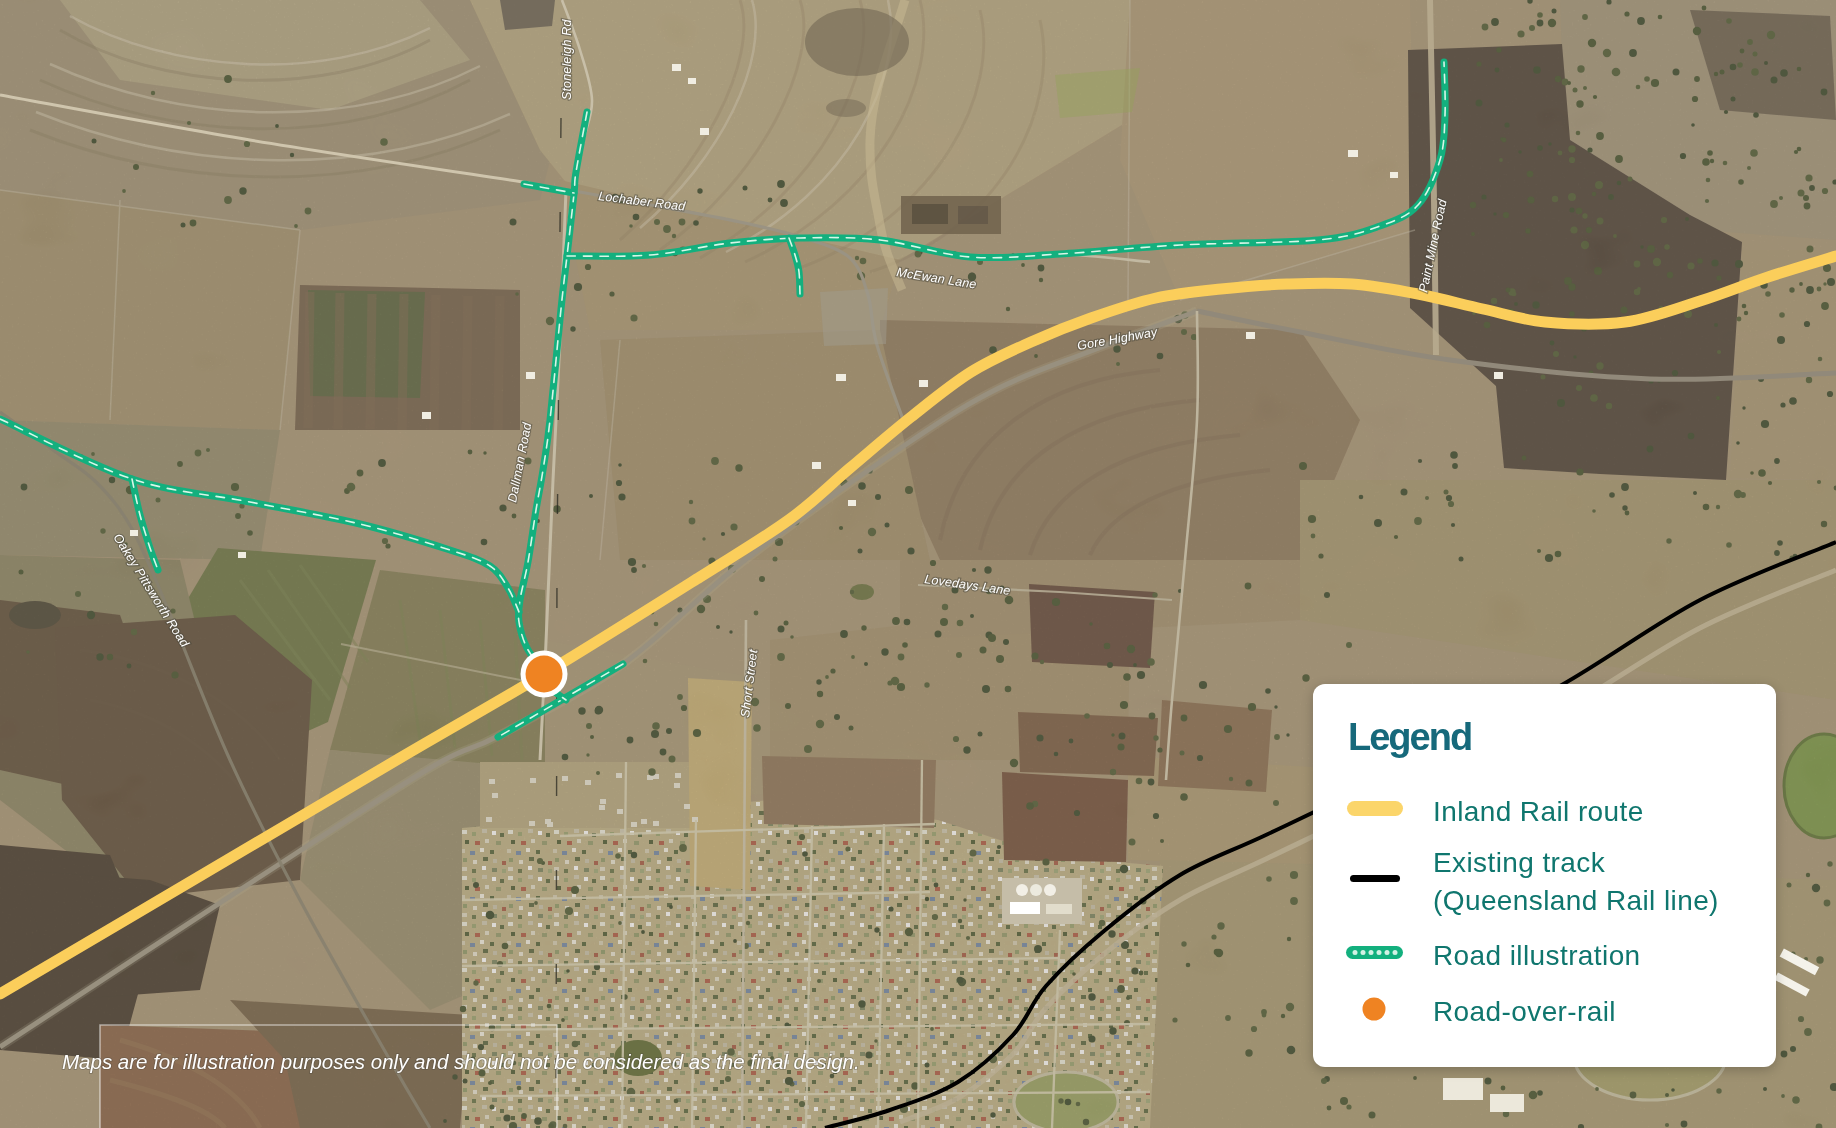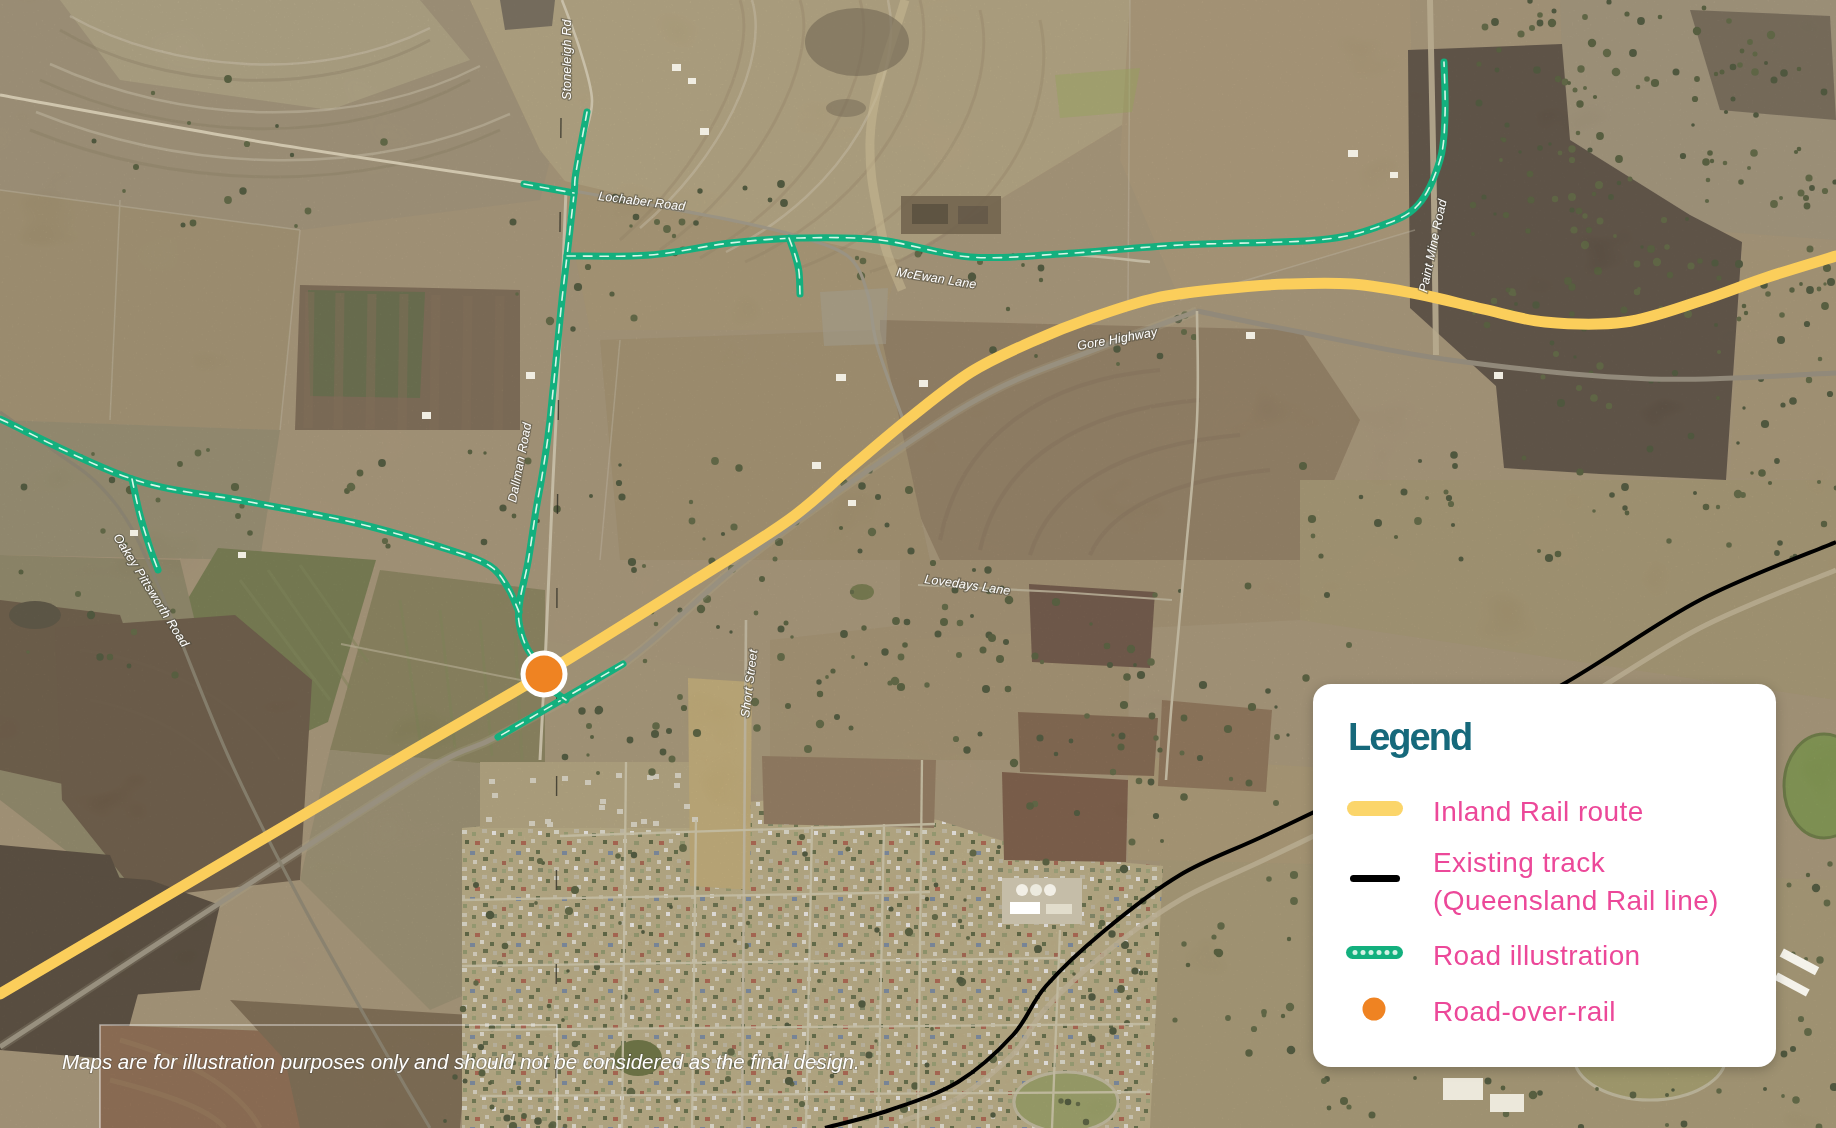--- a/index.html
+++ b/index.html
@@ -2,24 +2,24 @@
 <html><head>
 <meta charset="utf-8">
 <style>
   html,body{margin:0;padding:0;background:#a79273;}
   body{width:1836px;height:1128px;overflow:hidden;position:relative;
        font-family:"Liberation Sans", sans-serif;}
   svg{display:block;}
   .lbl{font-family:"Liberation Sans", sans-serif;font-style:italic;fill:#ffffff;
        paint-order:stroke;stroke:#4a473c;stroke-width:2.4px;stroke-opacity:.5;}
   #legend{position:absolute;left:1313px;top:684px;width:463px;height:383px;
-          background:#fff;border-radius:18px;box-shadow:0 3px 12px rgba(0,0,0,.22);}
+          background:#fff;border-radius:12px;box-shadow:0 3px 12px rgba(0,0,0,.22);}
   #legend h1{margin:32px 0 0 35px;font-size:38px;letter-spacing:-2px;color:#16697b;font-weight:bold;}
   .row{position:absolute;left:0;width:463px;}
-  .itext{position:absolute;left:120px;font-size:28px;color:#ec4899;letter-spacing:.4px;line-height:38px;}
+  .itext{position:absolute;left:120px;font-size:28px;color:#0f766e;letter-spacing:.4px;line-height:38px;}
 </style>
 </head>
 <body>
 
 <svg width="1836" height="1128" viewBox="0 0 1836 1128">
 <defs>
 <filter id="grain" x="0" y="0" width="100%" height="100%">
   <feTurbulence type="fractalNoise" baseFrequency="0.5" numOctaves="2" seed="7" result="n"></feTurbulence>
   <feColorMatrix in="n" type="matrix" values="0 0 0 0 0  0 0 0 0 0  0 0 0 0 0  .85 .85 .85 0 0"></feColorMatrix>
 </filter>

